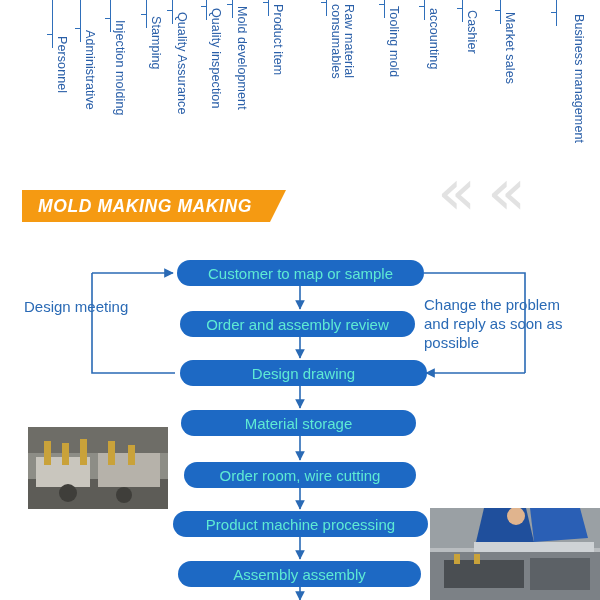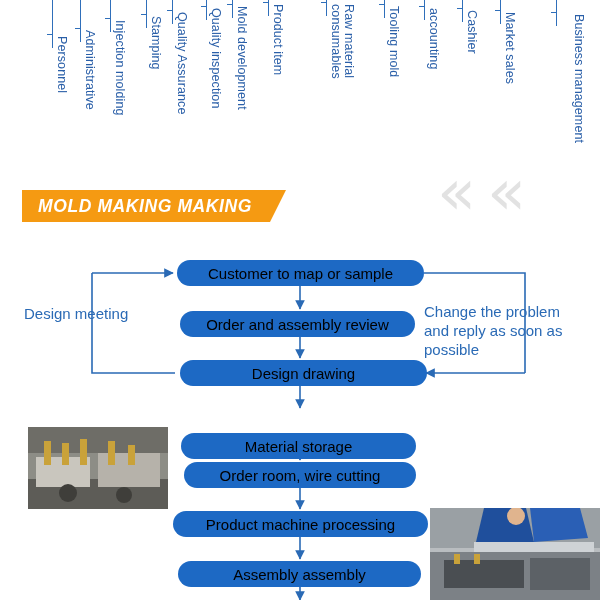--- a/index.html
+++ b/index.html
@@ -103,33 +103,32 @@
     top: 0;
     width: 600px;
     height: 600px;
     pointer-events: none;
   }
   .node {
     position: absolute;
     height: 26px;
     background: #1d69c4;
     border-radius: 13px;
-    color: #000000;
+    color: #5eead4;
     font-size: 15px;
     display: flex;
     align-items: center;
     justify-content: center;
     white-space: nowrap;
   }
   .side-text {
     position: absolute;
     color: #2a6ab5;
     font-size: 15px;
     line-height: 19px;
-    margin-top: 7px;
   }
   .photo {
     position: absolute;
     overflow: hidden;
   }
   .photo svg { display: block; }
 </style>
 </head>
 <body>
 
@@ -244,21 +243,21 @@
   </g>
   <g stroke="#2a6ab5" stroke-width="1.6" fill="none" marker-end="url(#arrow)">
     <path d="M525,373 L426,373"></path>
   </g>
 </svg>
 
 <div id="flow-nodes">
     <div class="node" style="left: 177px; top: 260px; width: 247px;">Customer to map or sample</div>
     <div class="node" style="left: 180px; top: 311px; width: 235px;">Order and assembly review</div>
     <div class="node" style="left: 180px; top: 360px; width: 247px;">Design drawing</div>
-    <div class="node" style="left: 181px; top: 433px; width: 235px;">Material storage</div>
+    <div class="node" style="left: 181px; top: 410px; width: 235px;">Material storage</div>
     <div class="node" style="left: 184px; top: 462px; width: 232px;">Order room, wire cutting</div>
     <div class="node" style="left: 173px; top: 511px; width: 255px;">Product machine processing</div>
     <div class="node" style="left: 178px; top: 561px; width: 243px;">Assembly assembly</div>
   </div>
 <div id="flow-annotations">
     <div class="side-text" style="left: 24px; top: 297px; width: 140px;">Design meeting</div>
     <div class="side-text" style="left: 424px; top: 295px; width: 160px;">Change the problem and reply as soon as possible</div>
   </div>
 
 <div class="photo" style="left:28px; top:427px; width:140px; height:82px;">

